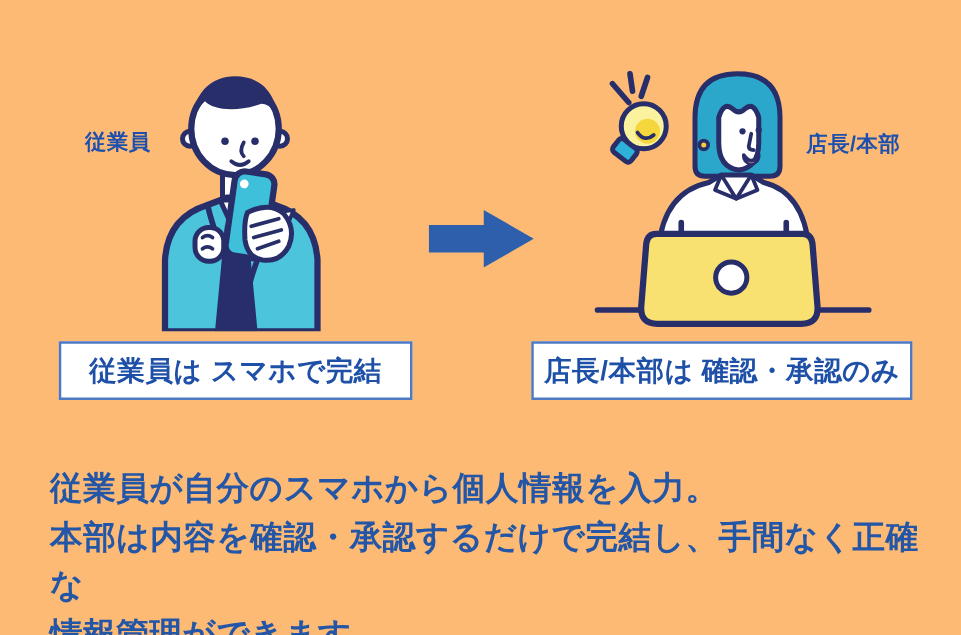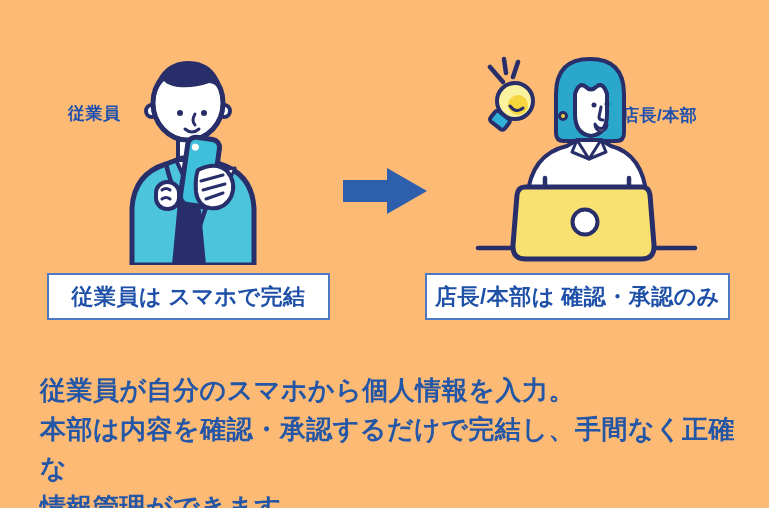--- a/index.html
+++ b/index.html
@@ -29,21 +29,21 @@
   .st3 { stroke:#272e6a; stroke-width:3; stroke-linejoin:round; stroke-linecap:round; }
   .ln  { stroke:#272e6a; stroke-width:4.5; stroke-linecap:round; fill:none; }
 </style>
 </head>
 <body>
 
 <div class="canvas">
 
   <div class="fig-label" style="left:68px; top:102px;">従業員</div>
 
-  <div class="fig-label" style="left:622px; top:104px;">店長/本部</div>
+  <div class="fig-label" style="left:645px; top:104px;">店長/本部</div>
 
   <svg class="abs" style="left:110px; top:58px;" width="150" height="207" viewBox="0 0 150 207">
 
     <rect x="68" y="70" width="22" height="34" fill="#ffffff" class="st4"></rect>
 
     <path d="M22,207 L22,150 Q24,116 56,106 L72,100 L96,100 L110,106 Q142,116 144,150 L144,207 Z" class="st5" fill="#4cc5dc"></path>
 
     <path d="M66,102 L78,128 L90,102 Z" fill="#ffffff" class="st4"></path>
 
     <path d="M70,122 L62,207 L96,207 L88,122 Z" fill="#272e6a"></path>

